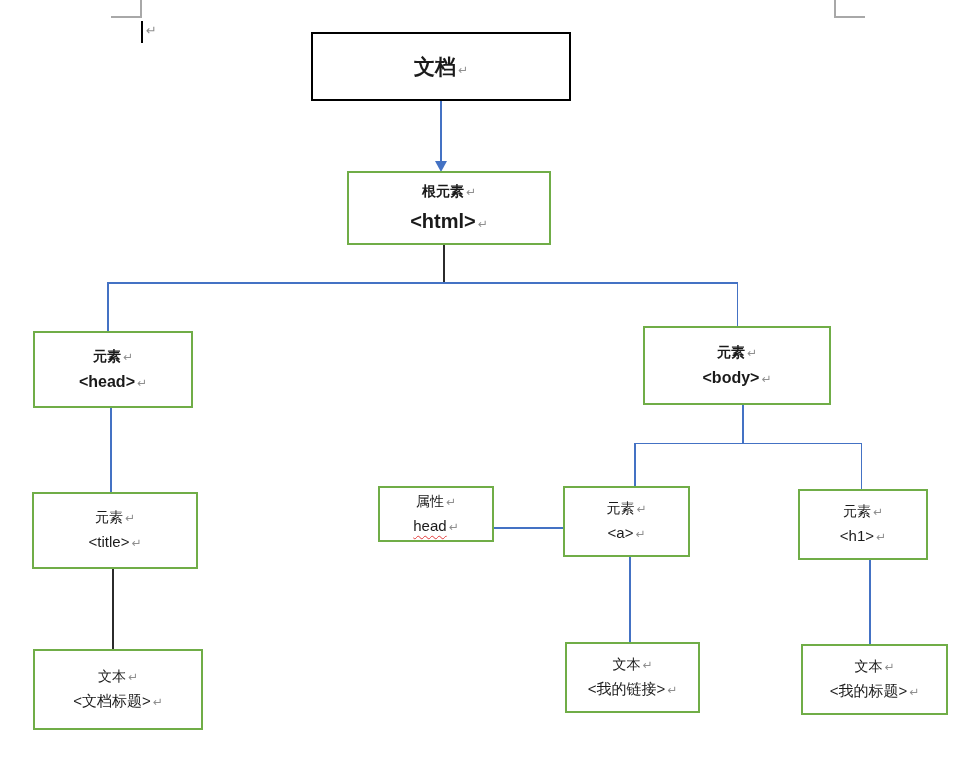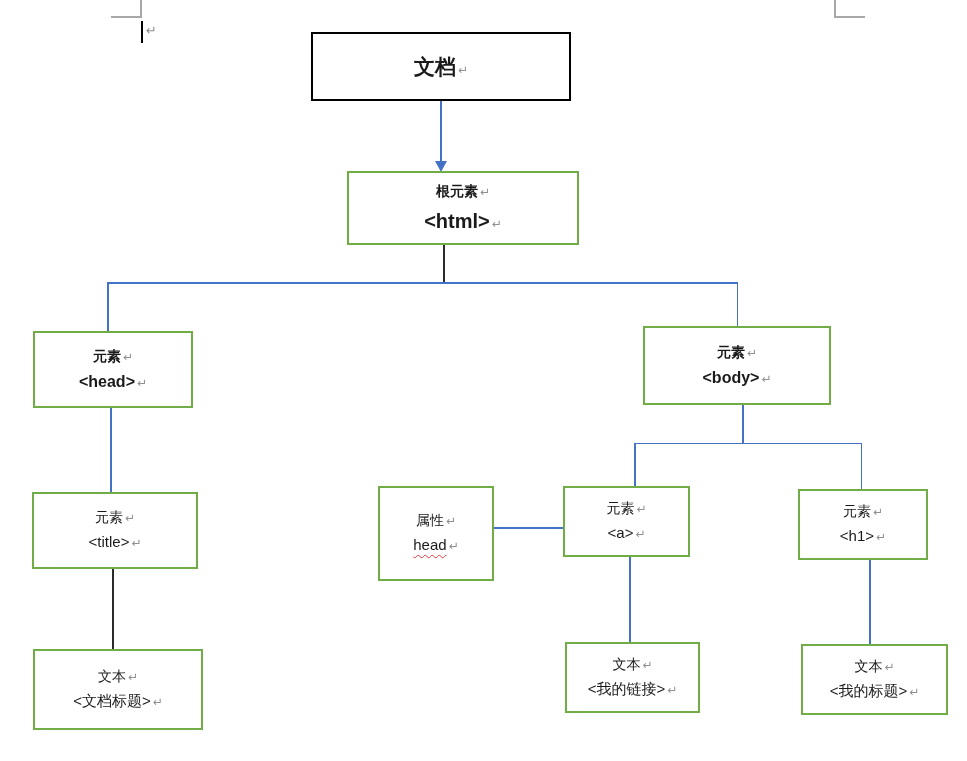--- a/index.html
+++ b/index.html
@@ -110,21 +110,21 @@
   <div class="line" style="left:860.5px;top:442.5px;width:1.5px;height:47px"></div>
 
   <div class="line" style="left:494px;top:527px;width:69px;height:1.5px"></div>
   <div class="line" style="left:629px;top:557px;width:1.5px;height:85px"></div>
   <div class="line" style="left:869px;top:560px;width:1.5px;height:85px"></div>
 
   <div class="node black" style="left:311px;top:32px;width:260px;height:69px">
     <div class="nl t-doc"><span>文档</span><span class="pilcrow">↵</span></div>
   </div>
 
-  <div class="node green" style="left:347px;top:171px;width:232px;height:74px;row-gap:10px">
+  <div class="node green" style="left:347px;top:171px;width:204px;height:74px;row-gap:10px">
     <div class="nl t-sm-b"><span>根元素</span><span class="pilcrow">↵</span></div>
     <div class="nl t-html"><span>&lt;html&gt;</span><span class="pilcrow">↵</span></div>
   </div>
 
   <div class="node green" style="left:33px;top:331px;width:160px;height:77px">
     <div class="nl t-sm-b"><span>元素</span><span class="pilcrow">↵</span></div>
     <div class="nl t-tag-b"><span>&lt;head&gt;</span><span class="pilcrow">↵</span></div>
   </div>
 
   <div class="node green" style="left:643px;top:326px;width:188px;height:79px">
@@ -135,21 +135,21 @@
   <div class="node green" style="left:32px;top:492px;width:166px;height:77px">
     <div class="nl t-sm"><span>元素</span><span class="pilcrow">↵</span></div>
     <div class="nl t-tag"><span>&lt;title&gt;</span><span class="pilcrow">↵</span></div>
   </div>
 
   <div class="node green" style="left:33px;top:649px;width:170px;height:81px">
     <div class="nl t-sm"><span>文本</span><span class="pilcrow">↵</span></div>
     <div class="nl t-tag"><span>&lt;文档标题&gt;</span><span class="pilcrow">↵</span></div>
   </div>
 
-  <div class="node green" style="left:378px;top:486px;width:116px;height:95px">
+  <div class="node green" style="left:378px;top:486px;width:116px;height:56px">
     <div class="nl t-sm"><span>属性</span><span class="pilcrow">↵</span></div>
     <div class="nl t-tag"><span class="spell">head</span><span class="pilcrow">↵</span></div>
   </div>
 
   <div class="node green" style="left:563px;top:486px;width:127px;height:71px">
     <div class="nl t-sm"><span>元素</span><span class="pilcrow">↵</span></div>
     <div class="nl t-tag"><span>&lt;a&gt;</span><span class="pilcrow">↵</span></div>
   </div>
 
   <div class="node green" style="left:798px;top:489px;width:130px;height:71px">

